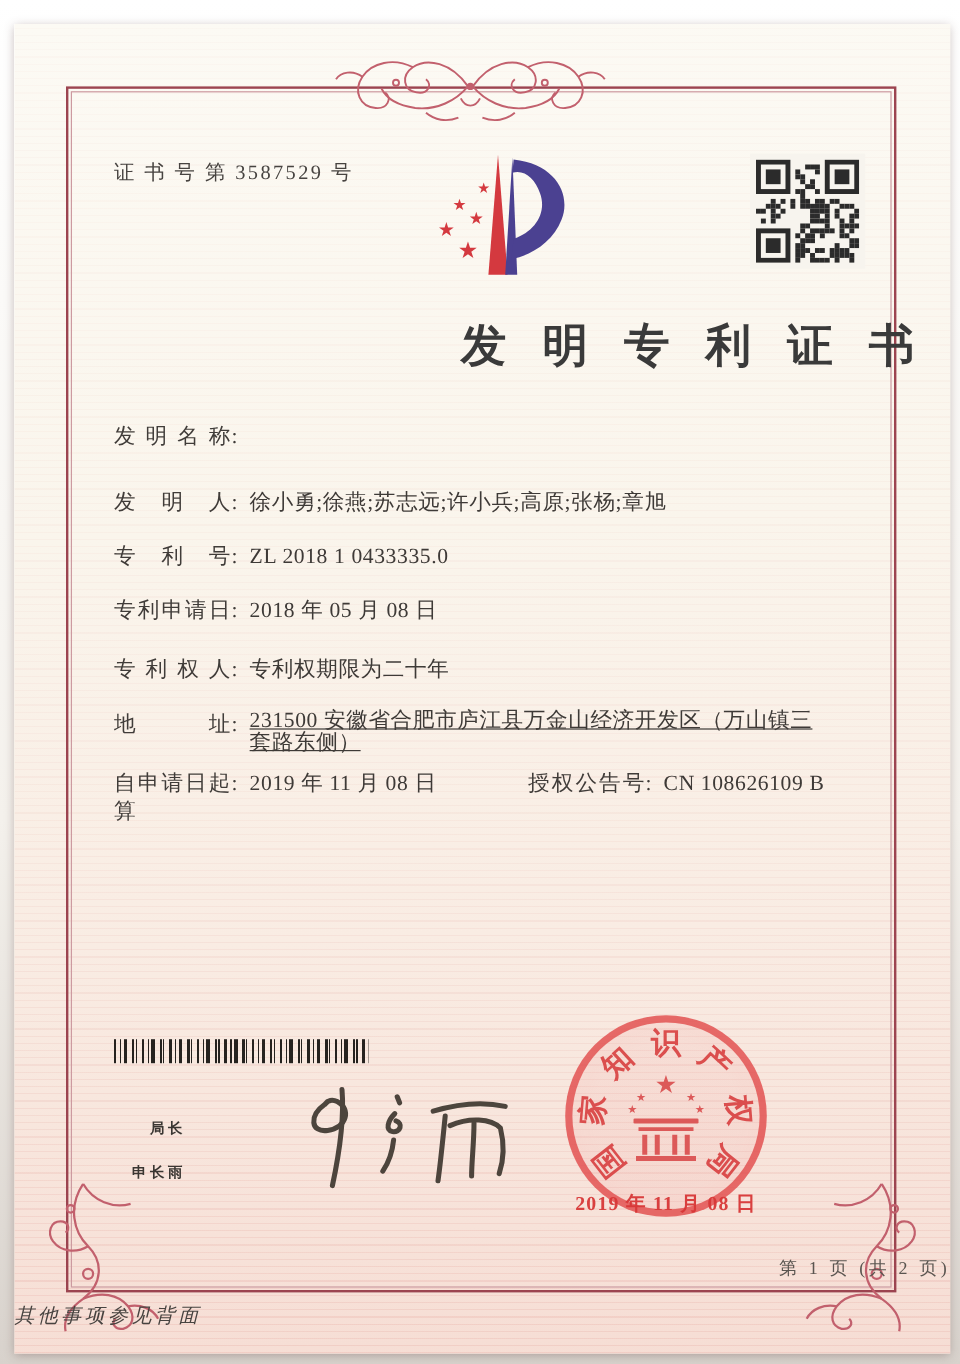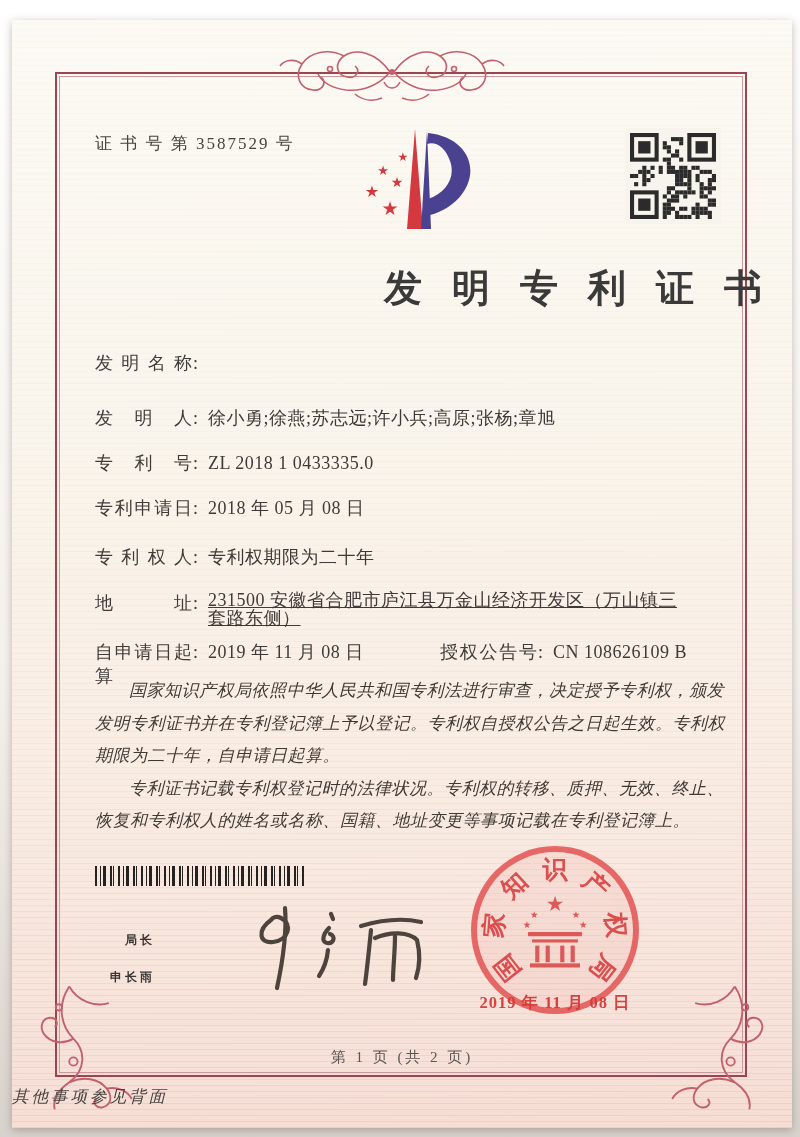--- a/index.html
+++ b/index.html
@@ -52,21 +52,21 @@
   }
   .director{position:absolute;left:98px;top:902px;font-size:12px;font-weight:bold;color:#3a3632;line-height:37px;letter-spacing:3px;text-align:right;}
   .signature{position:absolute;left:216px;top:878px;width:210px;height:100px;}
   .seal{position:absolute;left:459px;top:826px;width:168px;height:168px;}
   .seal-ring{position:absolute;inset:0;border-radius:50%;border:6px solid rgba(224,72,72,.78);
     background:radial-gradient(circle,rgba(240,130,130,.10) 55%,rgba(240,130,130,.18));box-sizing:border-box;}
   .seal-char{position:absolute;font-size:25px;font-weight:bold;color:rgba(216,66,66,.92);}
   .seal-emblem{position:absolute;left:34px;top:32px;width:100px;height:104px;}
   .seal-date{position:absolute;left:0;top:146px;width:100%;text-align:center;font-size:16.5px;font-weight:bold;
     color:rgba(215,55,55,.95);letter-spacing:1px;white-space:nowrap;}
-  .footer-page{position:absolute;left:0;right:0;top:1028px;text-align:center;font-size:15px;color:#5a5550;letter-spacing:3px;}
+  .footer-page{position:absolute;left:0;right:0;top:1028px;text-align:right;font-size:15px;color:#5a5550;letter-spacing:3px;}
   .back-note{position:absolute;left:0;right:0;top:1066px;text-align:left;font-size:16.5px;color:#474340;font-style:italic;letter-spacing:3px;}
 </style>
 </head>
 <body>
 
 <div class="paper">
 
   <div class="frame">
     <div class="frame-inner"></div>
   </div>
@@ -290,24 +290,20 @@
     <span class="lbl">自申请日起算</span>
       <span class="colon">:</span>
       <span class="val">2019 年 11 月 08 日</span>
     <span class="grant2">
       <span class="lbl">授权公告号</span>
         <span class="colon">:</span>
         <span class="val">CN 108626109 B</span>
     </span>
   </div>
 
-  <div class="paras">
-    <p>国家知识产权局依照中华人民共和国专利法进行审查，决定授予专利权，颁发发明专利证书并在专利登记簿上予以登记。专利权自授权公告之日起生效。专利权期限为二十年，自申请日起算。</p>
-    <p>专利证书记载专利权登记时的法律状况。专利权的转移、质押、无效、终止、恢复和专利权人的姓名或名称、国籍、地址变更等事项记载在专利登记簿上。</p>
-  </div>
 
   <div class="barcode"></div>
 
   <div class="director">
     <div>局长</div>
     <div>申长雨</div>
   </div>
 
   <svg class="signature" viewBox="0 0 200 100">
     <g stroke="#3a332c" stroke-width="4.2" fill="none" stroke-linecap="round" opacity=".9">

